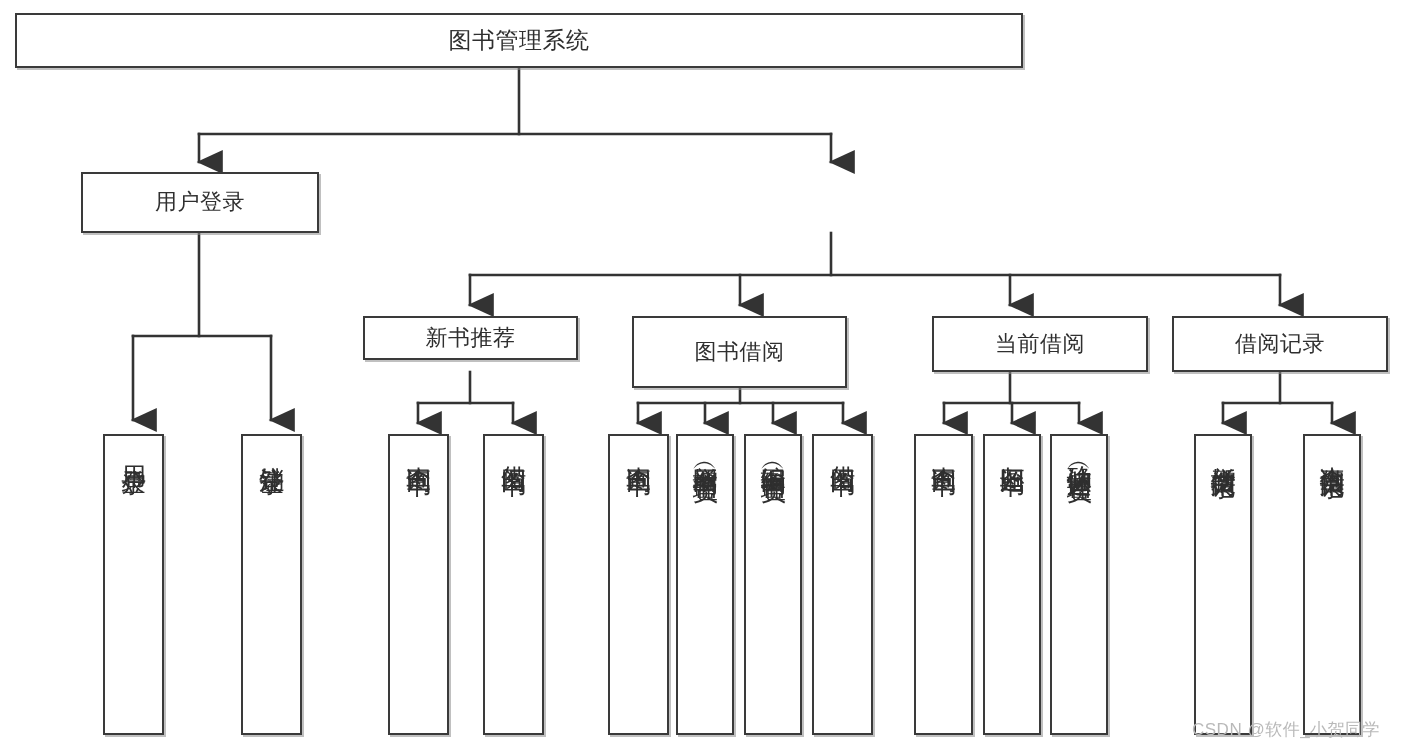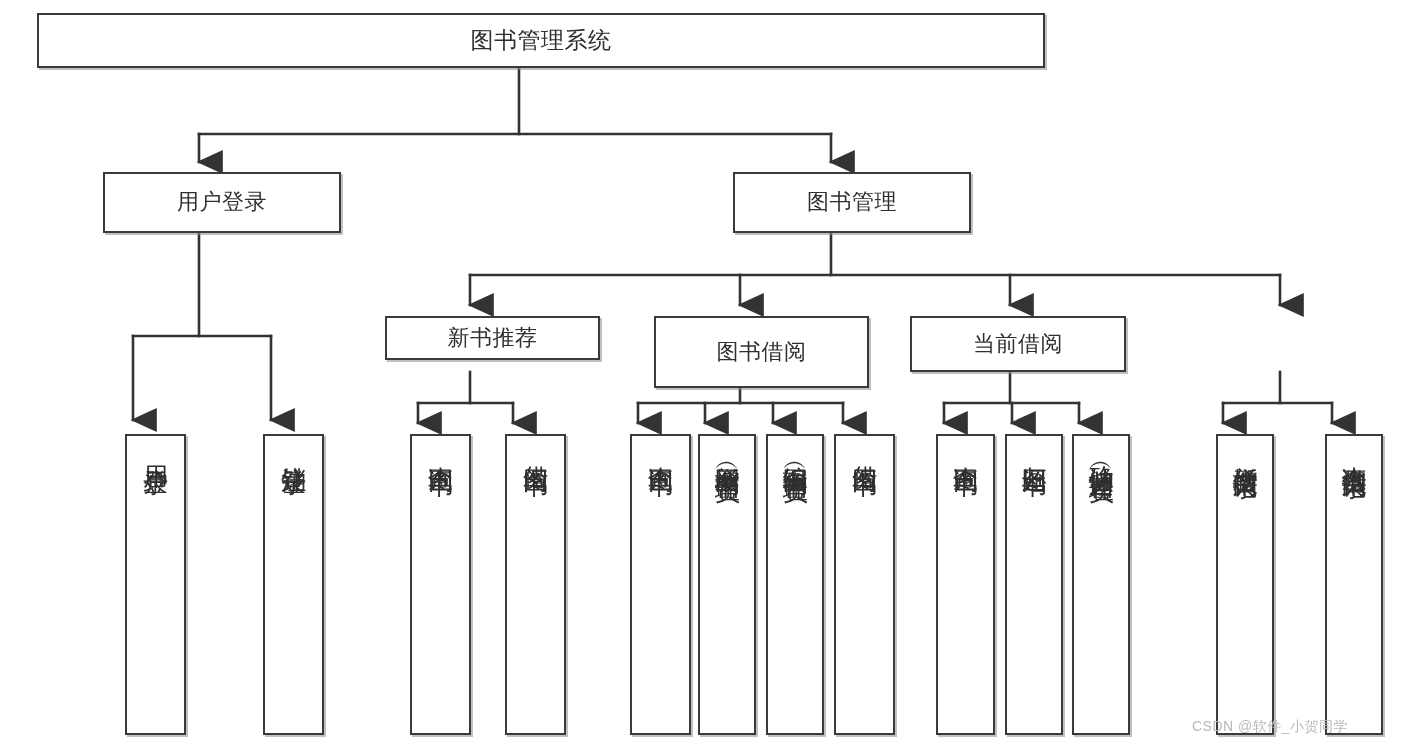--- a/index.html
+++ b/index.html
@@ -13,21 +13,20 @@
   .node{
     position:absolute;
     box-sizing:border-box;
     background:#ffffff;
     border:2px solid #3a3a3a;
     box-shadow:2px 2px 0 0 rgba(140,140,140,0.55);
     display:flex;
     align-items:center;
     justify-content:center;
     color:#2e2e2e;
-    margin-left:22px;
   }
   .node .lbl{
     display:block;
     text-align:center;
     letter-spacing:0.5px;
     color:#2f2f2f;
   }
   .node.horiz .lbl{
     font-size:22px;
     line-height:1.1;
@@ -41,21 +40,21 @@
   .node.vert .lbl{
     writing-mode:vertical-rl;
     text-orientation:upright;
     font-size:25px;
     line-height:1.18;
     letter-spacing:2px;
     white-space:nowrap;
   }
   .watermark{
     position:absolute;
-    font-size:14px;
+    font-size:17px;
     color:#b9b9b9;
     white-space:nowrap;
     letter-spacing:0.5px;
     user-select:none;
   }
 </style>
 </head>
 <body>
 
 <div id="canvas">
@@ -111,32 +110,32 @@
     </g>
   </svg>
 
   <div class="node horiz root" style="left:15px;top:13px;width:1008px;height:55px;">
     <span class="lbl">图书管理系统</span>
   </div>
 
   <div class="node horiz" style="left:81px;top:172px;width:238px;height:61px;">
     <span class="lbl">用户登录</span>
   </div>
-  <div class="node horiz" style="left:711px;top:172px;width:238px;height:61px;">
-    <span class="lbl">图书管理</span>
-  </div>
 
   <div class="node horiz" style="left:363px;top:316px;width:215px;height:44px;">
     <span class="lbl">新书推荐</span>
   </div>
   <div class="node horiz" style="left:632px;top:316px;width:215px;height:72px;">
     <span class="lbl">图书借阅</span>
   </div>
-  <div class="node horiz" style="left:888px;top:316px;width:216px;height:56px;">
+  <div class="node horiz" style="left:932px;top:316px;width:216px;height:56px;">
     <span class="lbl">当前借阅</span>
+  </div>
+  <div class="node horiz" style="left:1172px;top:316px;width:216px;height:56px;">
+    <span class="lbl">借阅记录</span>
   </div>
 
   <div class="node vert" style="left:103px;top:434px;width:61px;height:301px;">
     <span class="lbl">用户登录</span>
   </div>
   <div class="node vert" style="left:241px;top:434px;width:61px;height:301px;">
     <span class="lbl">注销登录</span>
   </div>
 
   <div class="node vert" style="left:388px;top:434px;width:61px;height:301px;">

